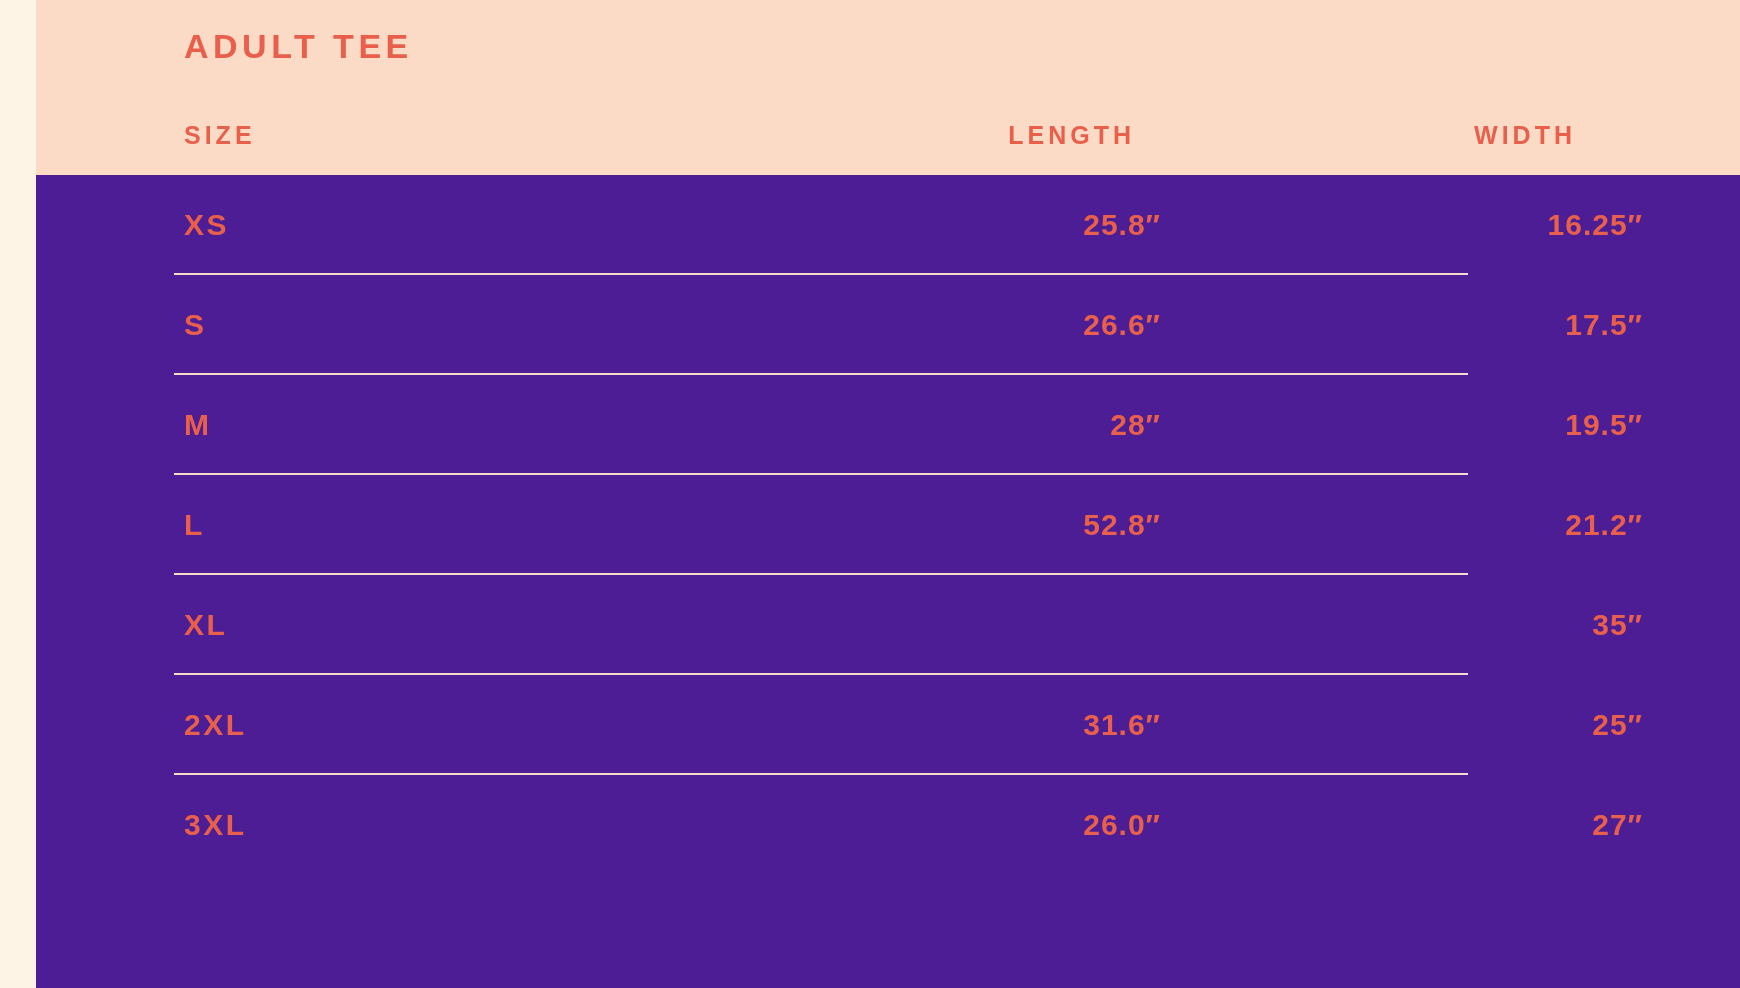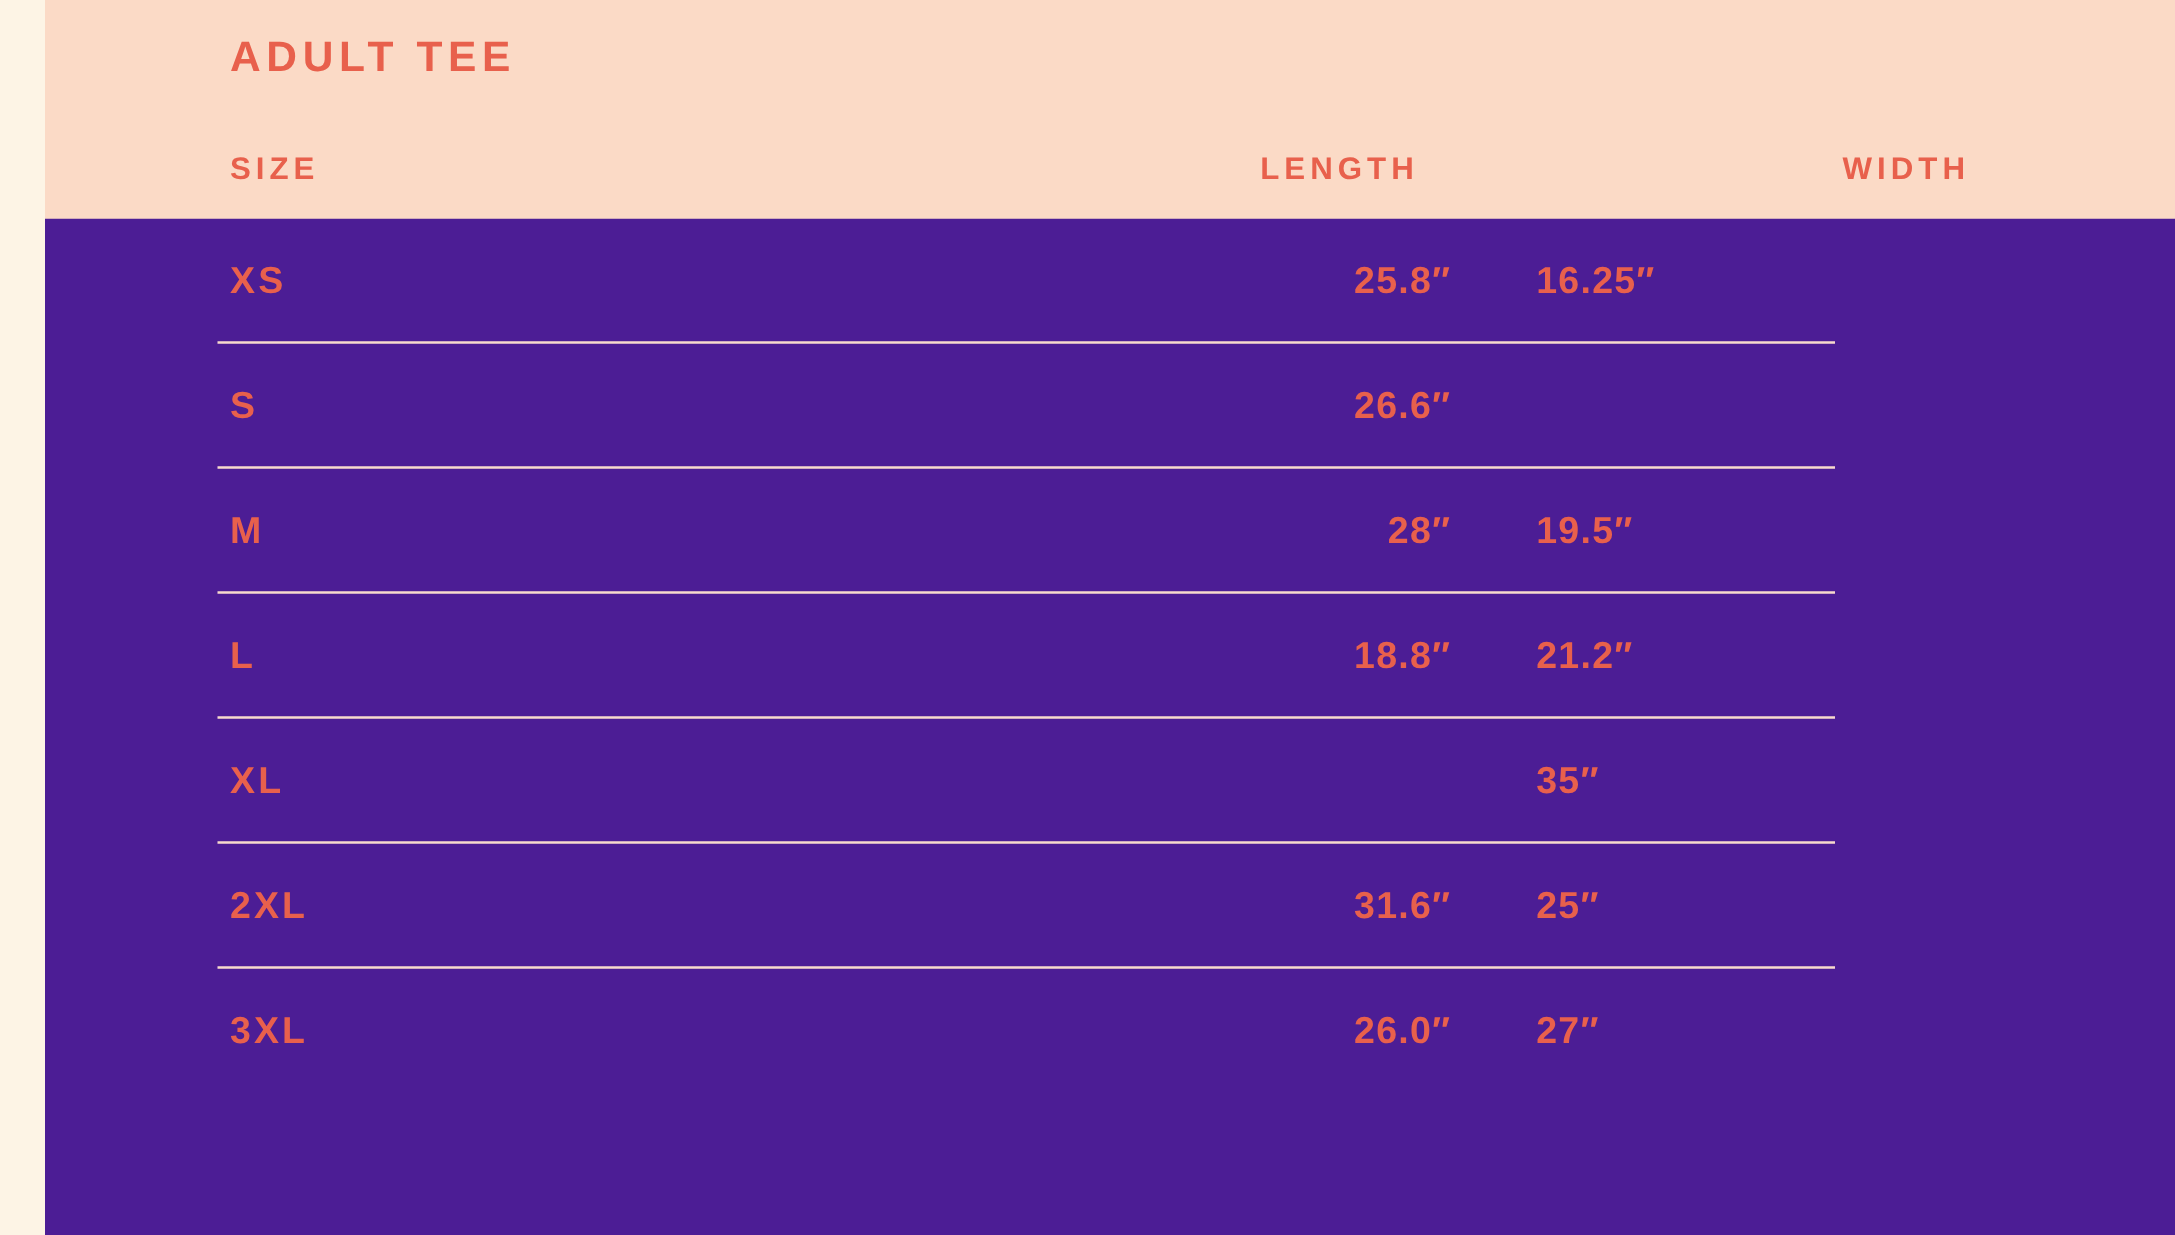--- a/index.html
+++ b/index.html
@@ -90,24 +90,24 @@
     letter-spacing: 2.5px;
     text-align: left;
   }
   .cell-length {
     left: 848px;
     width: 277px;
     letter-spacing: 1px;
     text-align: right;
   }
   .cell-width {
-    left: 1193px;
+    left: 1322px;
     width: 285px;
     letter-spacing: 1px;
-    text-align: left;
+    text-align: right;
   }
   .row-divider {
     position: absolute;
     left: 138px;
     bottom: 0;
     width: 1294px;
     height: 2px;
     background: #F8DACD;
   }
   .size-row:last-child .row-divider { display: none; }
@@ -130,31 +130,32 @@
   <div class="rows" id="rows-container">
       <div class="size-row">
         <div class="cell cell-size">XS</div>
         <div class="cell cell-length">25.8″</div>
         <div class="cell cell-width">16.25″</div>
         <div class="row-divider"></div>
       </div>
       <div class="size-row">
         <div class="cell cell-size">S</div>
         <div class="cell cell-length">26.6″</div>
+        <div class="cell cell-width">17.5″</div>
         <div class="row-divider"></div>
       </div>
       <div class="size-row">
         <div class="cell cell-size">M</div>
         <div class="cell cell-length">28″</div>
         <div class="cell cell-width">19.5″</div>
         <div class="row-divider"></div>
       </div>
       <div class="size-row">
         <div class="cell cell-size">L</div>
-        <div class="cell cell-length">18.8″</div>
+        <div class="cell cell-length">52.8″</div>
         <div class="cell cell-width">21.2″</div>
         <div class="row-divider"></div>
       </div>
       <div class="size-row">
         <div class="cell cell-size">XL</div>
         <div class="cell cell-width">35″</div>
         <div class="row-divider"></div>
       </div>
       <div class="size-row">
         <div class="cell cell-size">2XL</div>

